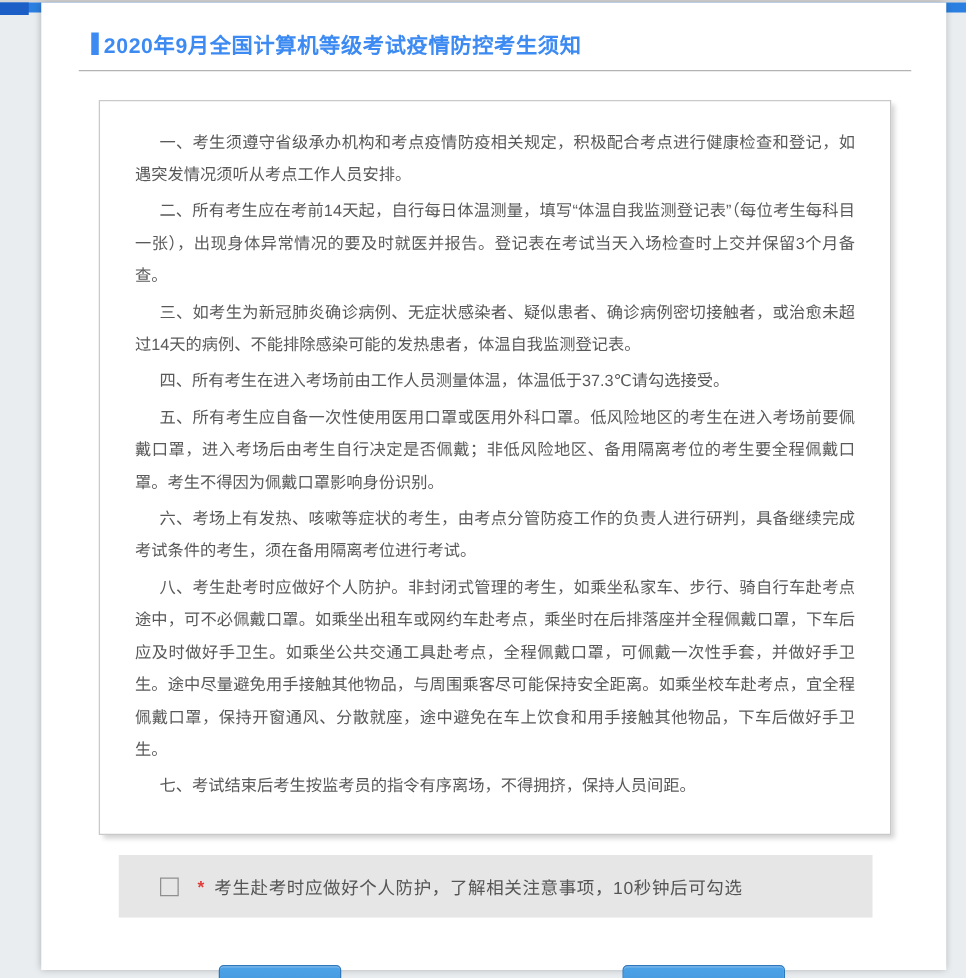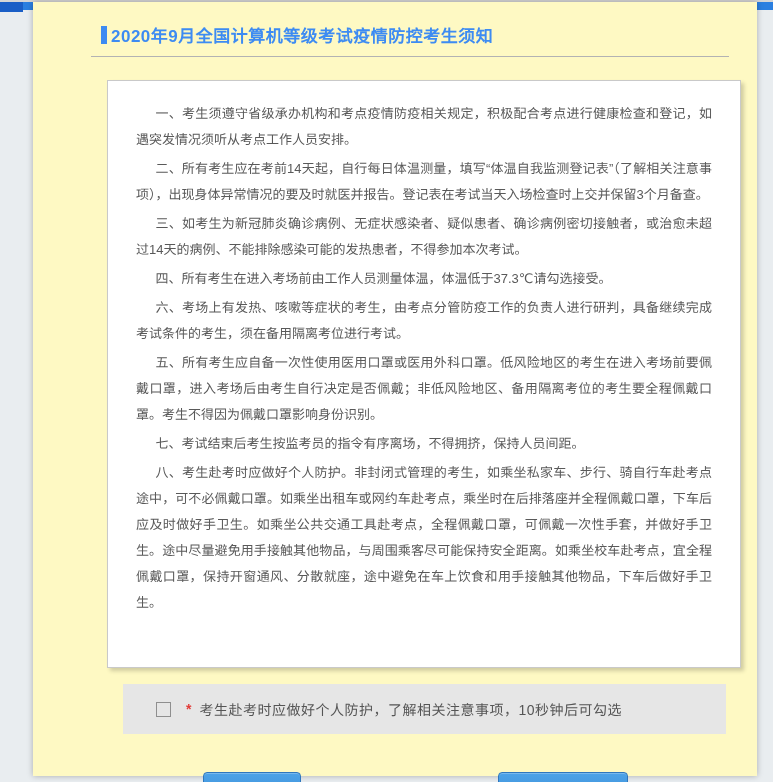--- a/index.html
+++ b/index.html
@@ -23,24 +23,23 @@
   }
   .top-accent-dark {
     position: absolute; left: 0; top: 0;
     width: 23px; height: 10px;
     background: #1a5ec6; z-index: 3;
   }
   
   .card {
     position: absolute; left: 33px; top: 2px;
     width: 724px; height: 774px;
-    background: #fef9c3;
+    background: #ffffff;
     box-shadow: 0 0 6px rgba(0,0,0,0.28);
     z-index: 4;
-    padding-left: 28px;
   }
   .title-row {
     padding: 20px 0 0 40px;
     display: flex; align-items: center;
   }
   .title-accent {
     display: inline-block;
     width: 6px; height: 18px;
     background: #3d8bf2;
     margin-right: 4px;
@@ -132,27 +131,27 @@
 
   <div class="title-row">
     <span class="title-accent"></span>
     <span class="page-title">2020年9月全国计算机等级考试疫情防控考生须知</span>
   </div>
 
   <div class="title-rule"></div>
 
   <div class="notice-box">
       <p>一、考生须遵守省级承办机构和考点疫情防疫相关规定，积极配合考点进行健康检查和登记，如遇突发情况须听从考点工作人员安排。</p>
-      <p>二、所有考生应在考前14天起，自行每日体温测量，填写“体温自我监测登记表”（了解相关注意事项），出现身体异常情况的要及时就医并报告。登记表在考试当天入场检查时上交并保留3个月备查。</p>
-      <p>三、如考生为新冠肺炎确诊病例、无症状感染者、疑似患者、确诊病例密切接触者，或治愈未超过14天的病例、不能排除感染可能的发热患者，不得参加本次考试。</p>
+      <p>二、所有考生应在考前14天起，自行每日体温测量，填写“体温自我监测登记表”（每位考生每科目一张），出现身体异常情况的要及时就医并报告。登记表在考试当天入场检查时上交并保留3个月备查。</p>
+      <p>三、如考生为新冠肺炎确诊病例、无症状感染者、疑似患者、确诊病例密切接触者，或治愈未超过14天的病例、不能排除感染可能的发热患者，体温自我监测登记表。</p>
       <p>四、所有考生在进入考场前由工作人员测量体温，体温低于37.3℃请勾选接受。</p>
+      <p>五、所有考生应自备一次性使用医用口罩或医用外科口罩。低风险地区的考生在进入考场前要佩戴口罩，进入考场后由考生自行决定是否佩戴；非低风险地区、备用隔离考位的考生要全程佩戴口罩。考生不得因为佩戴口罩影响身份识别。</p>
       <p>六、考场上有发热、咳嗽等症状的考生，由考点分管防疫工作的负责人进行研判，具备继续完成考试条件的考生，须在备用隔离考位进行考试。</p>
-      <p>五、所有考生应自备一次性使用医用口罩或医用外科口罩。低风险地区的考生在进入考场前要佩戴口罩，进入考场后由考生自行决定是否佩戴；非低风险地区、备用隔离考位的考生要全程佩戴口罩。考生不得因为佩戴口罩影响身份识别。</p>
+      <p>八、考生赴考时应做好个人防护。非封闭式管理的考生，如乘坐私家车、步行、骑自行车赴考点途中，可不必佩戴口罩。如乘坐出租车或网约车赴考点，乘坐时在后排落座并全程佩戴口罩，下车后应及时做好手卫生。如乘坐公共交通工具赴考点，全程佩戴口罩，可佩戴一次性手套，并做好手卫生。途中尽量避免用手接触其他物品，与周围乘客尽可能保持安全距离。如乘坐校车赴考点，宜全程佩戴口罩，保持开窗通风、分散就座，途中避免在车上饮食和用手接触其他物品，下车后做好手卫生。</p>
       <p>七、考试结束后考生按监考员的指令有序离场，不得拥挤，保持人员间距。</p>
-      <p>八、考生赴考时应做好个人防护。非封闭式管理的考生，如乘坐私家车、步行、骑自行车赴考点途中，可不必佩戴口罩。如乘坐出租车或网约车赴考点，乘坐时在后排落座并全程佩戴口罩，下车后应及时做好手卫生。如乘坐公共交通工具赴考点，全程佩戴口罩，可佩戴一次性手套，并做好手卫生。途中尽量避免用手接触其他物品，与周围乘客尽可能保持安全距离。如乘坐校车赴考点，宜全程佩戴口罩，保持开窗通风、分散就座，途中避免在车上饮食和用手接触其他物品，下车后做好手卫生。</p>
     </div>
 
   <div class="agree-bar">
     <span class="agree-checkbox"></span>
     <span class="required-mark">*</span>
     <span class="agree-text">考生赴考时应做好个人防护，了解相关注意事项，10秒钟后可勾选</span>
   </div>
 
   <div class="button-row">
     <button class="btn btn-disagree">不同意</button>

